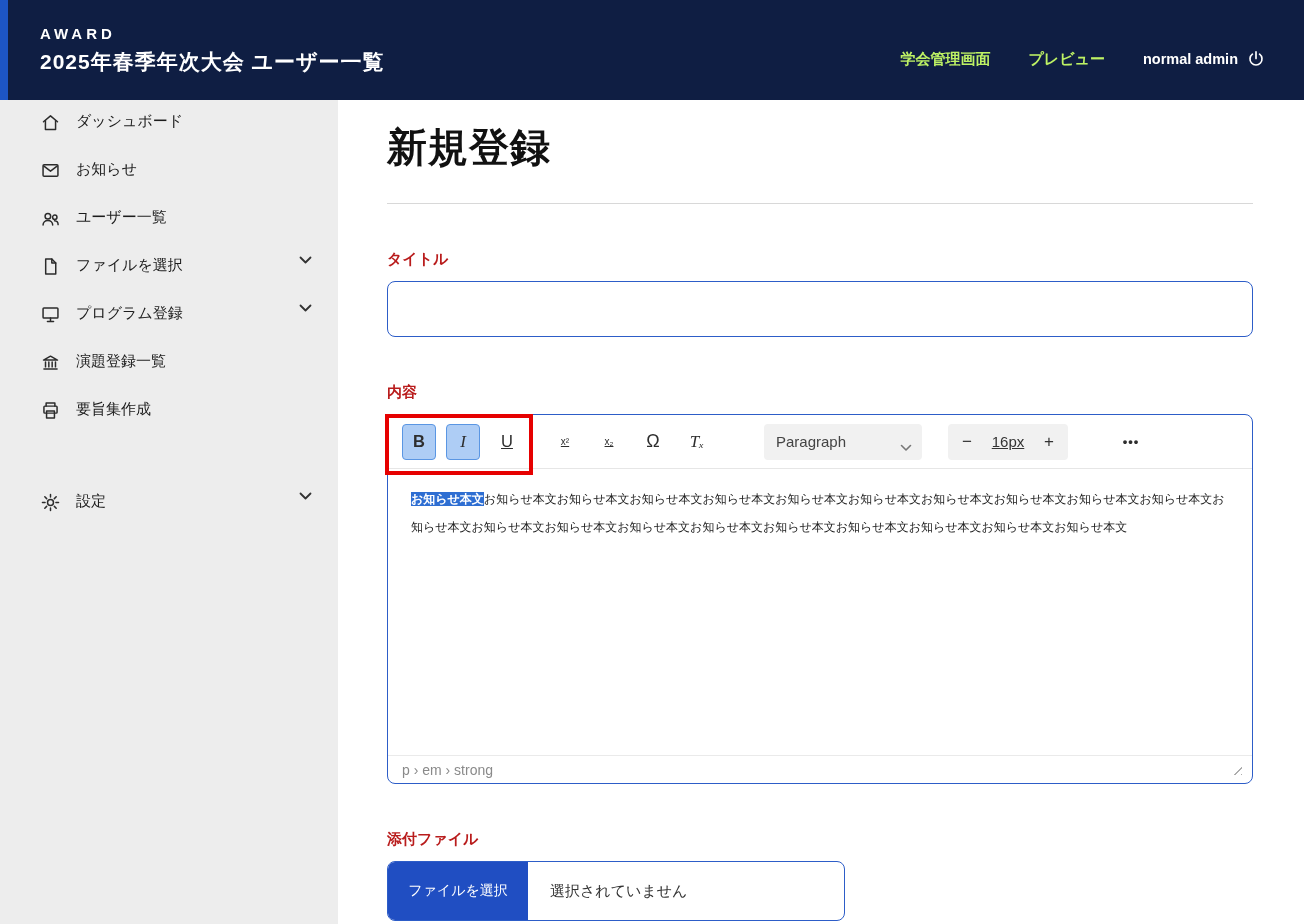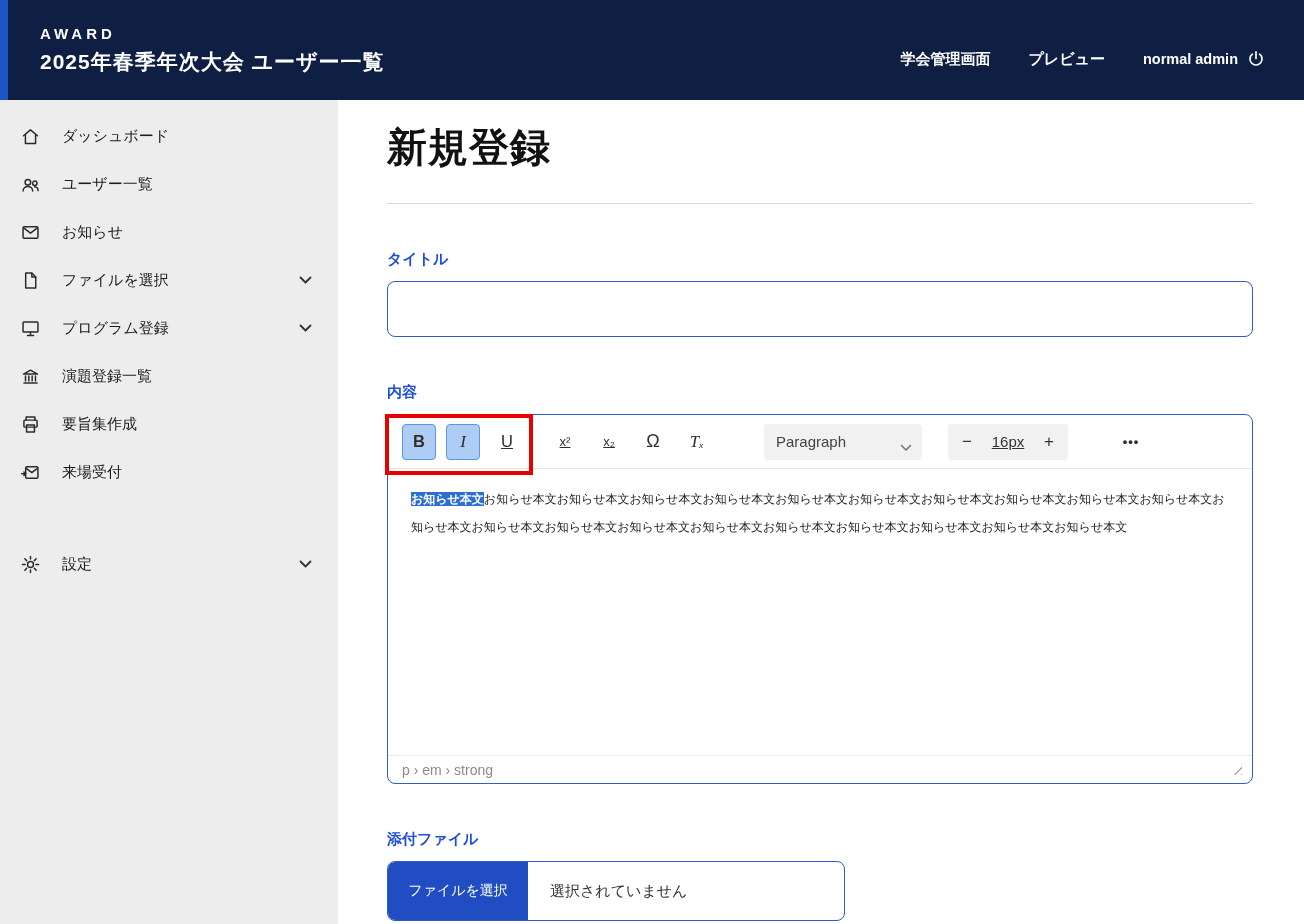--- a/index.html
+++ b/index.html
@@ -9,66 +9,66 @@
 
   
   .topbar { position:relative; height:100px; background:#0f1e43; color:#fff;
             display:flex; align-items:center; flex:0 0 100px; }
   .accent-bar { position:absolute; left:0; top:0; width:8px; height:100px; background:#1d55c4; }
   .topbar-left { display:flex; flex-direction:column; margin-left:40px; gap:6px; }
   .logo { font-size:15px; font-weight:700; letter-spacing:4px; }
   .app-title { font-size:21px; font-weight:700; letter-spacing:1px; }
   .topbar-right { margin-left:auto; margin-right:38px; margin-top:18px;
                   display:flex; align-items:center; gap:38px; }
-  .nav-link { color:#ffffff; font-size:15px; font-weight:700; text-decoration:none; cursor:pointer; }
+  .nav-link { color:#bef264; font-size:15px; font-weight:700; text-decoration:none; cursor:pointer; }
   .user-chip { display:flex; align-items:center; gap:8px; font-size:14.5px; font-weight:700; }
   .power { width:20px; height:20px; display:inline-flex; cursor:pointer; }
   .power svg { width:20px; height:20px; stroke:#fff; stroke-width:2; fill:none; stroke-linecap:round; }
 
   
   .layout { display:flex; flex:1; min-height:0; }
 
   
   .sidebar { width:338px; flex:0 0 338px; background:#ededed; display:flex; flex-direction:column;
              padding-top:12px; }
-  .side-item { height:48px; display:flex; align-items:center; gap:21px;
-               padding:0 26px 0 20px; font-size:15px; color:#1c1c1c; cursor:pointer; }
+  .side-item { height:48px; display:flex; gap:15px;
+               padding:0 26px 0 40px; font-size:15px; color:#1c1c1c; cursor:pointer; }
   .side-icon { width:21px; height:21px; flex:0 0 21px; display:inline-flex; }
   .side-icon svg { width:21px; height:21px; stroke:#2b2b2b; stroke-width:1.7; fill:none;
                    stroke-linecap:round; stroke-linejoin:round; }
   .chev { margin-left:auto; width:13px; height:9px; display:inline-flex; }
   .chev svg { width:13px; height:9px; stroke:#333; stroke-width:1.8; fill:none;
               stroke-linecap:round; stroke-linejoin:round; }
   .side-settings { margin-top:44px; }
   .side-spacer { flex:1; }
   .side-close { margin-bottom:4px; }
 
   
   .main { flex:1; background:#fff; padding:20px 51px 0 49px; overflow:hidden; }
   .page-title { font-size:40px; font-weight:700; color:#111; letter-spacing:1px; }
   .divider { border:none; border-top:1px solid #d8d8d8; margin-top:28px; }
-  .field-label { display:block; margin-top:46px; font-size:15px; font-weight:700; color:#1d4ed8; }
+  .field-label { display:block; margin-top:46px; font-size:15px; font-weight:700; color:#b91c1c; }
   .text-input { margin-top:12px; width:100%; height:56px; border:1px solid #2d5dc8;
                 border-radius:8px; font-size:16px; padding:0 16px; outline:none;
                 font-family:inherit; }
 
   
   .editor { margin-top:12px; border:1px solid #2d5dc8; border-radius:8px; height:370px;
             display:flex; flex-direction:column; position:relative; background:#fff; }
   .ed-toolbar { height:54px; flex:0 0 54px; border-bottom:1px solid #e6e6e6;
                 display:flex; align-items:center; padding:0 14px; gap:10px;
                 border-radius:8px 8px 0 0; }
   .tb-btn { width:34px; height:36px; border:1px solid transparent; background:transparent;
             border-radius:4px; font-size:16.5px; color:#2e2e2e; cursor:pointer;
             display:flex; align-items:center; justify-content:center; font-family:inherit; }
   .tb-btn.active { background:#aecdf5; border-color:#5a96e3; }
   .lbl-bold { font-weight:700; }
   .lbl-italic { font-style:italic; font-family:"Liberation Serif",serif; font-size:17px; }
   .lbl-underline { text-decoration:underline; }
-  .lbl-script { font-size:13px;text-decoration:underline; }
+  .lbl-script { font-size:10px;text-decoration:underline; }
   .lbl-omega { font-size:18px; }
   .lbl-removefmt { font-style:italic; font-family:"Liberation Serif",serif; font-size:17px; }
   .bi-group { position:relative; display:flex; gap:10px; }
   .red-annotation { position:absolute; left:-17px; right:-9px; top:-10px; bottom:-15px;
                     border:4px solid #e60000; pointer-events:none; z-index:5; }
   .para-select { margin-left:40px; width:158px; height:36px; background:#f1f1f1; border-radius:4px;
                  display:flex; align-items:center; padding:0 10px 0 12px; cursor:pointer;
                  font-size:15px; color:#444; }
   .para-select .chev-sm { margin-left:auto; width:12px; height:8px; }
   .chev-sm svg { width:12px; height:8px; stroke:#777; stroke-width:1.6; fill:none;
@@ -133,42 +133,42 @@
               <path d="M4 11.2 12 4.4l8 6.8"></path>
               <path d="M6.2 9.8V20h11.6V9.8"></path>
             </svg>
         </span>
         <span>ダッシュボード</span>
       </div>
 
       <div class="side-item">
         <span class="side-icon">
           <svg viewBox="0 0 24 24">
+              <rect x="3.5" y="5.5" width="17" height="13" rx="1.2"></rect>
+              <path d="m4.5 7 7.5 5.8L19.5 7"></path>
+            </svg>
+        </span>
+        <span>お知らせ</span>
+      </div>
+
+      <div class="side-item">
+        <span class="side-icon">
+          <svg viewBox="0 0 24 24">
               <circle cx="9" cy="9.5" r="3.2"></circle>
               <path d="M3.5 19.5c0-3.1 2.4-5.2 5.5-5.2s5.5 2.1 5.5 5.2"></path>
               <circle cx="16.9" cy="10.6" r="2.5"></circle>
               <path d="M16.6 14.7c2.6.2 4.1 2 4.1 4.3"></path>
             </svg>
         </span>
         <span>ユーザー一覧</span>
       </div>
 
       <div class="side-item">
         <span class="side-icon">
           <svg viewBox="0 0 24 24">
-              <rect x="3.5" y="5.5" width="17" height="13" rx="1.2"></rect>
-              <path d="m4.5 7 7.5 5.8L19.5 7"></path>
-            </svg>
-        </span>
-        <span>お知らせ</span>
-      </div>
-
-      <div class="side-item">
-        <span class="side-icon">
-          <svg viewBox="0 0 24 24">
               <path d="M6.5 3.5h7l4.5 4.5v12.5H6.5z"></path>
               <path d="M13.5 3.5V8H18"></path>
             </svg>
         </span>
         <span>ファイルを選択</span>
         <span class="chev">
           <svg viewBox="0 0 13 9">
               <path d="m1.5 1.5 5 5 5-5"></path>
             </svg>
         </span>
@@ -204,30 +204,20 @@
         <span class="side-icon">
           <svg viewBox="0 0 24 24">
               <path d="M7 7V3.5h10V7"></path>
               <rect x="4.5" y="7" width="15" height="8" rx="1"></rect>
               <rect x="7.5" y="12.5" width="9" height="8"></rect>
             </svg>
         </span>
         <span>要旨集作成</span>
       </div>
 
-      <div class="side-item">
-        <span class="side-icon">
-          <svg viewBox="0 0 24 24">
-              <rect x="6.5" y="5.5" width="14" height="13" rx="1.2"></rect>
-              <path d="m7.5 7.5 6 4.6 6-4.6"></path>
-              <path d="M2 13.5h4.5M4.5 11.5l2 2-2 2"></path>
-            </svg>
-        </span>
-        <span>来場受付</span>
-      </div>
 
       <div class="side-item side-settings">
         <span class="side-icon">
           <svg viewBox="0 0 24 24">
               <circle cx="12" cy="12" r="3.4"></circle>
               <path d="M12 2.8v3M12 18.2v3M2.8 12h3M18.2 12h3M5.5 5.5l2.1 2.1M16.4 16.4l2.1 2.1M18.5 5.5l-2.1 2.1M7.6 16.4l-2.1 2.1"></path>
             </svg>
         </span>
         <span>設定</span>
         <span class="chev">

